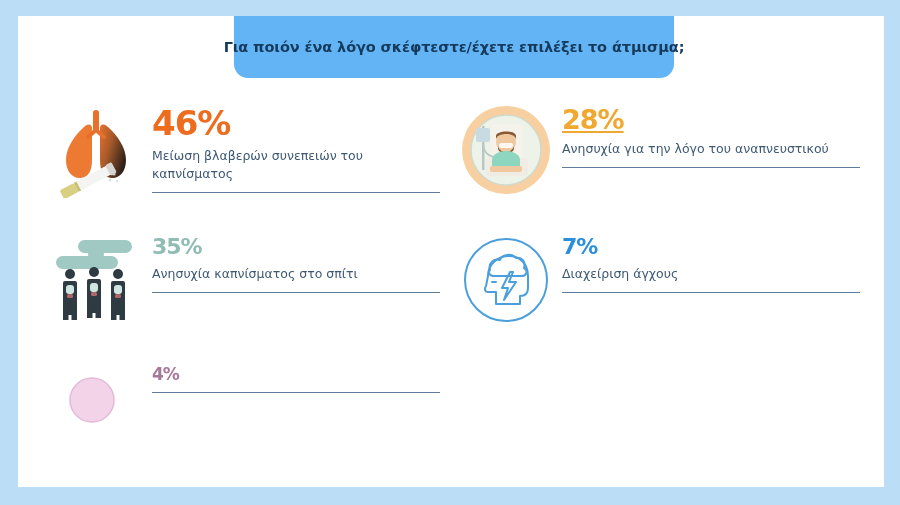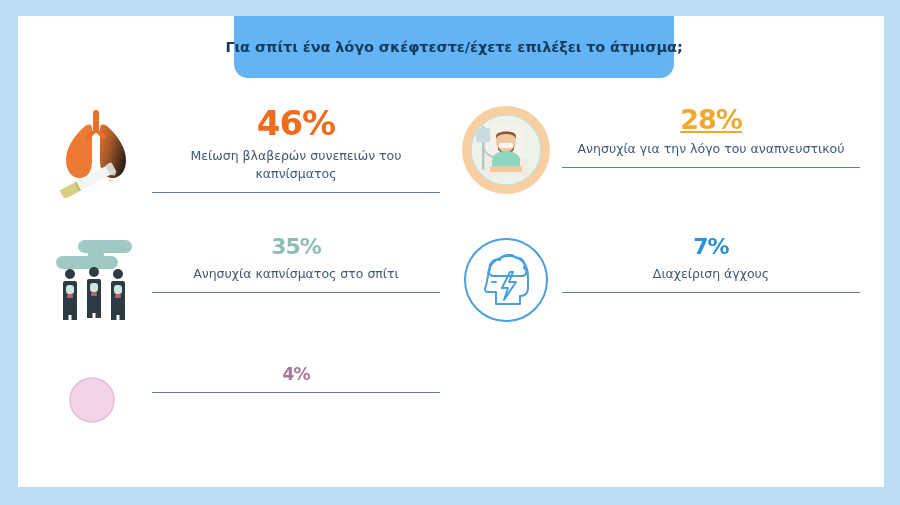--- a/index.html
+++ b/index.html
@@ -58,21 +58,20 @@
   
   .stats {
     position: absolute;
     left: 0;
     top: 86px;
     width: 866px;
   }
   .stat-row {
     position: relative;
     height: 130px;
-    text-align: center;
   }
   .stat {
     position: absolute;
     display: flex;
     align-items: flex-start;
   }
   .stat.col-left  { left: 30px;  width: 392px; }
   .stat.col-right { left: 440px; width: 402px; }
 
   .stat-icon {
@@ -126,21 +125,21 @@
   .icon-smoke svg, .icon-stress svg,
   .icon-dot svg { display: block; }
 </style>
 </head>
 <body>
 
 <div class="slide-frame">
   <div class="slide">
 
     <div class="title-banner">
-      <span class="title-text">Για σπίτι ένα λόγο σκέφτεστε/έχετε επιλέξει το άτμισμα;</span>
+      <span class="title-text">Για ποιόν ένα λόγο σκέφτεστε/έχετε επιλέξει το άτμισμα;</span>
     </div>
 
     <div class="stats">
 
       <div class="stat-row">
 
         <div class="stat col-left">
           <div class="stat-icon icon-lungs">
             <svg viewBox="0 0 96 96" width="96" height="96" aria-hidden="true">
               <defs>

